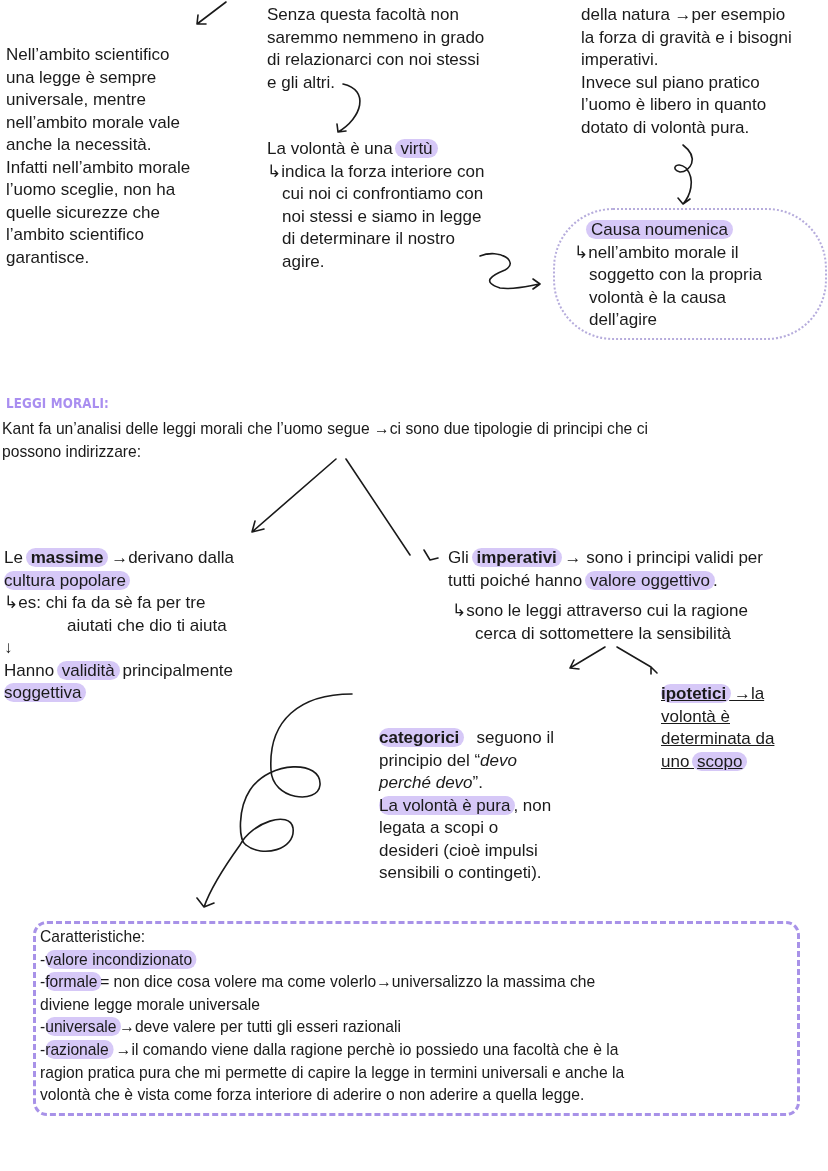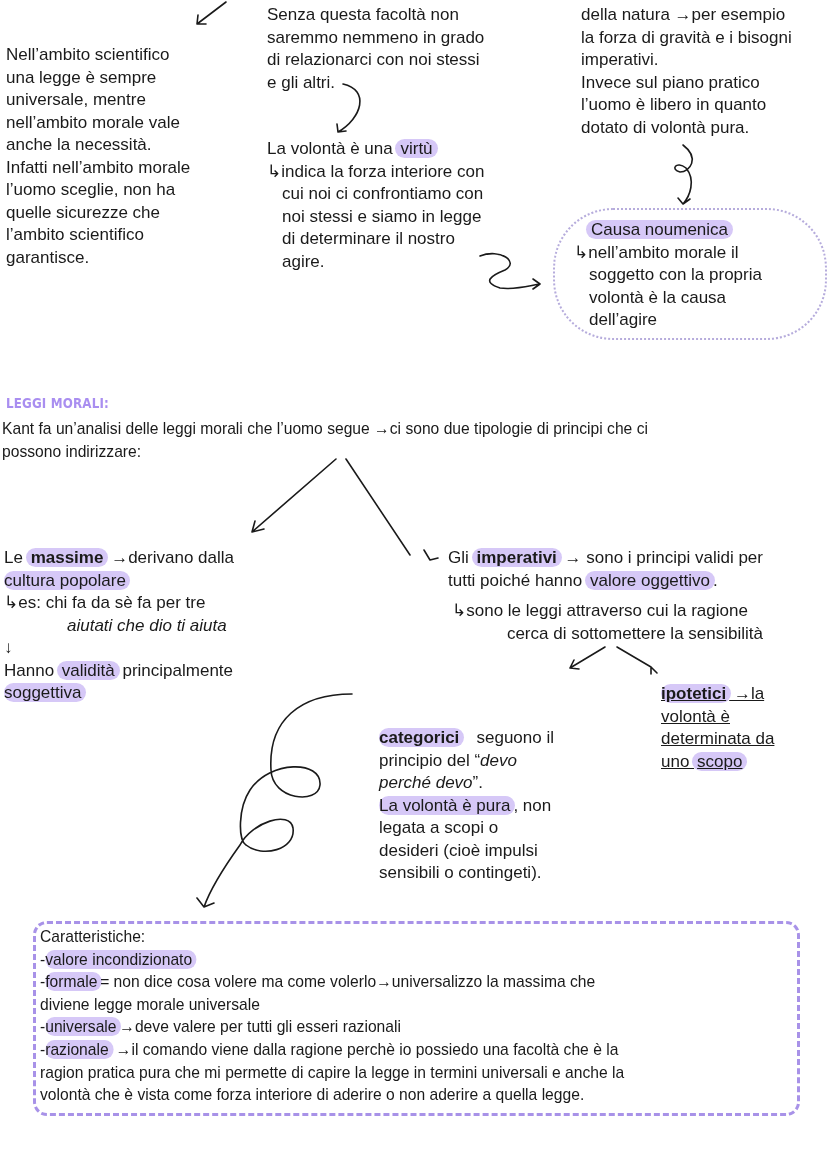--- a/index.html
+++ b/index.html
@@ -6,21 +6,21 @@
   body { width:828px; height:1171px; position:relative; overflow:hidden;
          font-family:"Liberation Sans", sans-serif; color:#1a1a1a; font-size:17px; line-height:22.5px; }
   .blk { position:absolute; }
   .hl { background:#d6c8f7; border-radius:10px; padding:0 5px; margin:0 -2px; }
   .hl-tight { background:#d6c8f7; border-radius:10px; padding:0 4px; margin:0 -4px; }
   b { font-weight:bold; }
   .title { position:absolute; left:6px; top:392px; font-family:"DejaVu Sans", sans-serif; font-weight:bold;
            font-size:14.5px; letter-spacing:0.2px; color:#a98ef0; transform:scaleX(0.82); transform-origin:left; }
   .line { display:block; white-space:nowrap; }
   .indent { padding-left:15px; }
-  .indent2 { padding-left:63px;font-style:italic; }
+  .indent2 { padding-left:63px; }
   svg.draw { position:absolute; left:0; top:0; overflow:visible; pointer-events:none; }
   .oval { position:absolute; left:553px; top:208px; width:270px; height:128px; border:2px dotted #b6acdc;
           border-radius:60px; }
   .box { position:absolute; left:33px; top:921px; width:767px; height:195px; border:3px dashed #a892e8;
          border-radius:14px; box-sizing:border-box; }
   .boxtext { position:absolute; left:40px; top:926px; font-size:17px; line-height:22.6px; }
   .condensed { transform:scaleX(0.92); transform-origin:left; }
 </style>
 </head>
 <body>
@@ -105,21 +105,21 @@
   <span class="line indent2">aiutati che dio ti aiuta</span>
   <span class="line">↓</span>
   <span class="line"><span>Hanno </span><span class="hl">validità</span><span> principalmente</span></span>
   <span class="line"><span class="hl-tight" style="margin-left:0;padding-left:0;">soggettiva</span></span>
 </div>
 
 <div class="blk" style="left:448px; top:547px;">
   <span class="line"><span>Gli </span><b class="hl">imperativi</b><span> → sono i principi validi per</span></span>
   <span class="line"><span>tutti poiché hanno </span><span class="hl">valore oggettivo</span><span>.</span></span>
   <span class="line" style="padding-left:4px;margin-top:8px;"><span>↳</span><span>sono le leggi attraverso cui la ragione</span></span>
-  <span class="line" style="padding-left:27px;text-align:right;">cerca di sottomettere la sensibilità</span>
+  <span class="line" style="padding-left:27px;">cerca di sottomettere la sensibilità</span>
 </div>
 
 <div class="blk" style="left:379px; top:683px;margin-top:44px;">
   <span class="line"><b class="hl" style="margin-left:0;padding-left:0;">categorici</b><span style="white-space:pre;">   seguono il</span></span>
   <span class="line"><span>principio del “</span><i>devo</i></span>
   <span class="line"><i>perché devo</i><span>”.</span></span>
   <span class="line"><span class="hl" style="margin-left:0;padding-left:0;">La volontà è pura</span><span>, non</span></span>
   <span class="line">legata a scopi o</span>
   <span class="line">desideri (cioè impulsi</span>
   <span class="line">sensibili o contingeti).</span>

